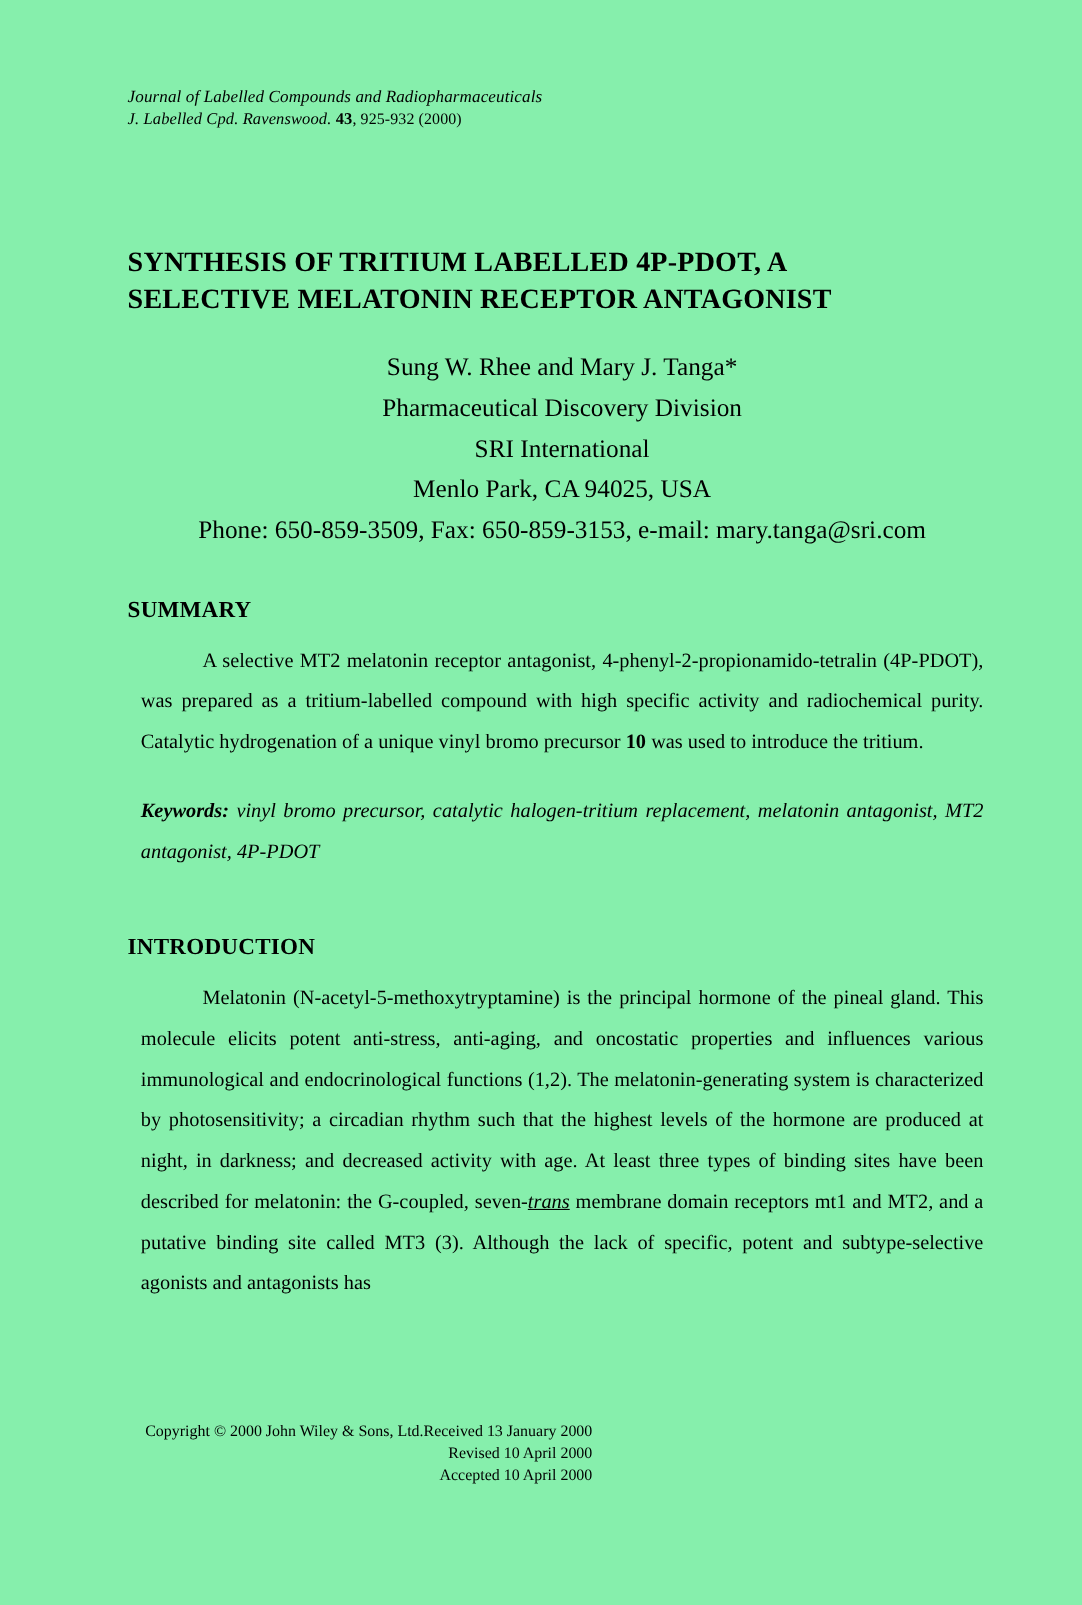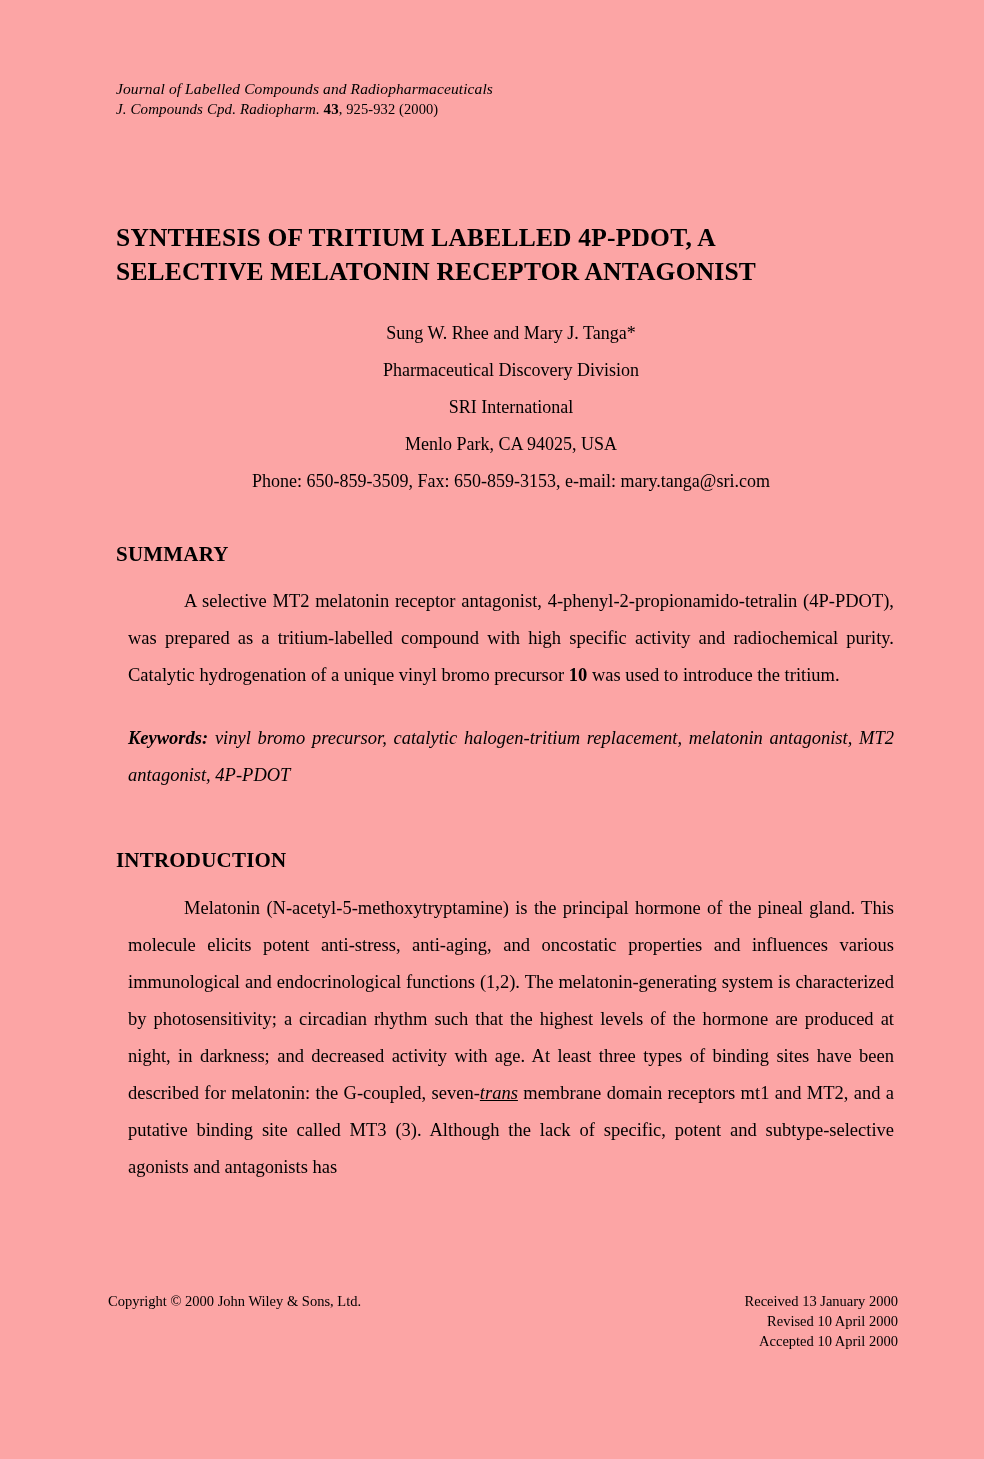--- a/index.html
+++ b/index.html
@@ -8,21 +8,21 @@
     background: #ffffff;
   }
   body {
     font-family: "Liberation Serif", "DejaVu Serif", serif;
     color: #000000;
   }
   .page {
     position: relative;
     width: 984px;
     height: 1459px;
-    background: #fca5a5;
+    background: #86efac;
     overflow: hidden;
     box-sizing: border-box;
   }
   .content {
     position: absolute;
     left: 116px;
     top: 0;
     width: 790px;
   }
 
@@ -53,21 +53,21 @@
     font-weight: bold;
     font-size: 25.5px;
     line-height: 34px;
     letter-spacing: 0.2px;
   }
 
   
   .byline {
     margin-top: 26px;
     text-align: center;
-    font-size: 18px;
+    font-size: 23px;
     line-height: 37px;
   }
 
   
   .section-heading {
     font-weight: bold;
     font-size: 21px;
     letter-spacing: 0.2px;
   }
   #summary-heading { margin-top: 42px; }
@@ -91,43 +91,43 @@
   #intro-par {
     margin-top: 17px;
     text-indent: 56px;
   }
   .b { font-weight: bold; }
   .i { font-style: italic; text-decoration: underline; }
 
   
   .footer {
     position: absolute;
-    left: 108px;
+    left: 132px;
     top: 1291px;
     width: 790px;
     display: flex;
-    justify-content: space-between;
+    justify-content: flex-start;
     align-items: flex-start;
     font-size: 14.5px;
     line-height: 20px;
   }
   .footer-right {
     text-align: right;
   }
   .footer-right div { white-space: nowrap; }
 </style>
 </head>
 <body>
 
 <div class="page">
   <div class="content">
 
     <div class="journal-head">
       <div>Journal of Labelled Compounds and Radiopharmaceuticals</div>
-      <div class="line2"><span>J. Compounds Cpd. Radiopharm.</span> <span class="vol">43</span><span class="pages">, 925-932 (2000)</span></div>
+      <div class="line2"><span>J. Labelled Cpd. Ravenswood.</span> <span class="vol">43</span><span class="pages">, 925-932 (2000)</span></div>
     </div>
 
     <div class="title">
       <div>SYNTHESIS OF TRITIUM LABELLED 4P-PDOT, A</div>
       <div>SELECTIVE MELATONIN RECEPTOR ANTAGONIST</div>
     </div>
 
     <div class="byline">
       <div>Sung W. Rhee and Mary J. Tanga*</div>
       <div>Pharmaceutical Discovery Division</div>

